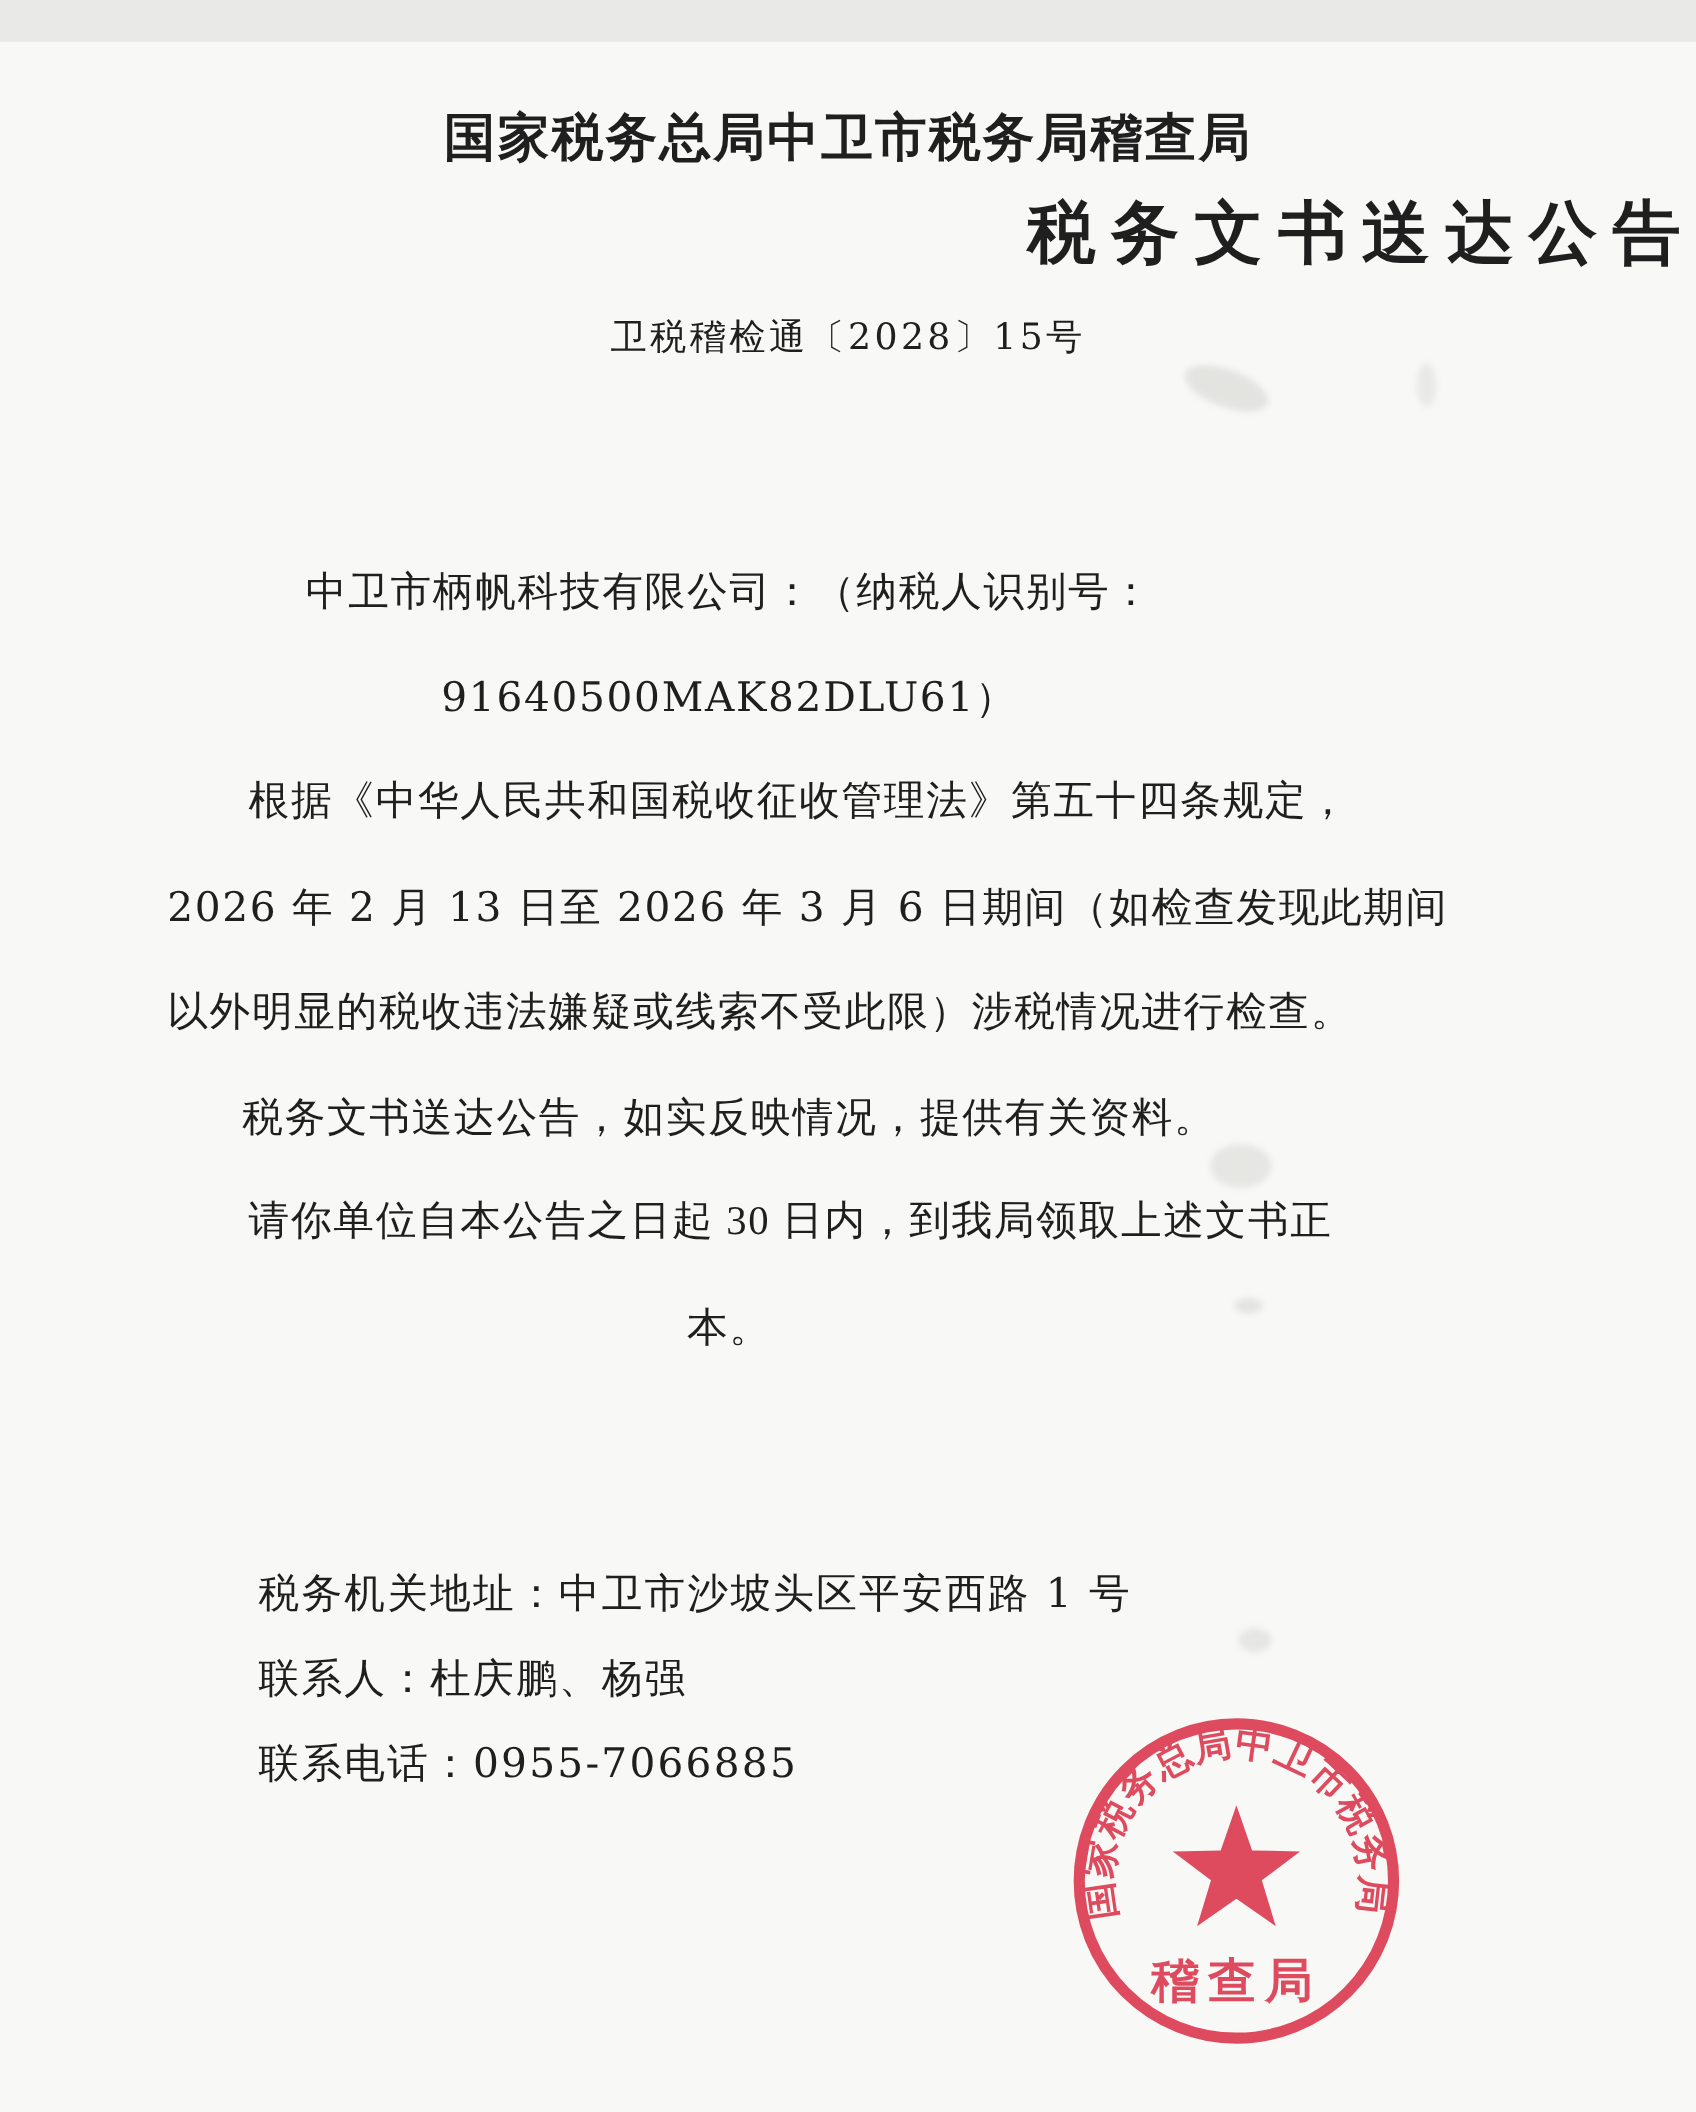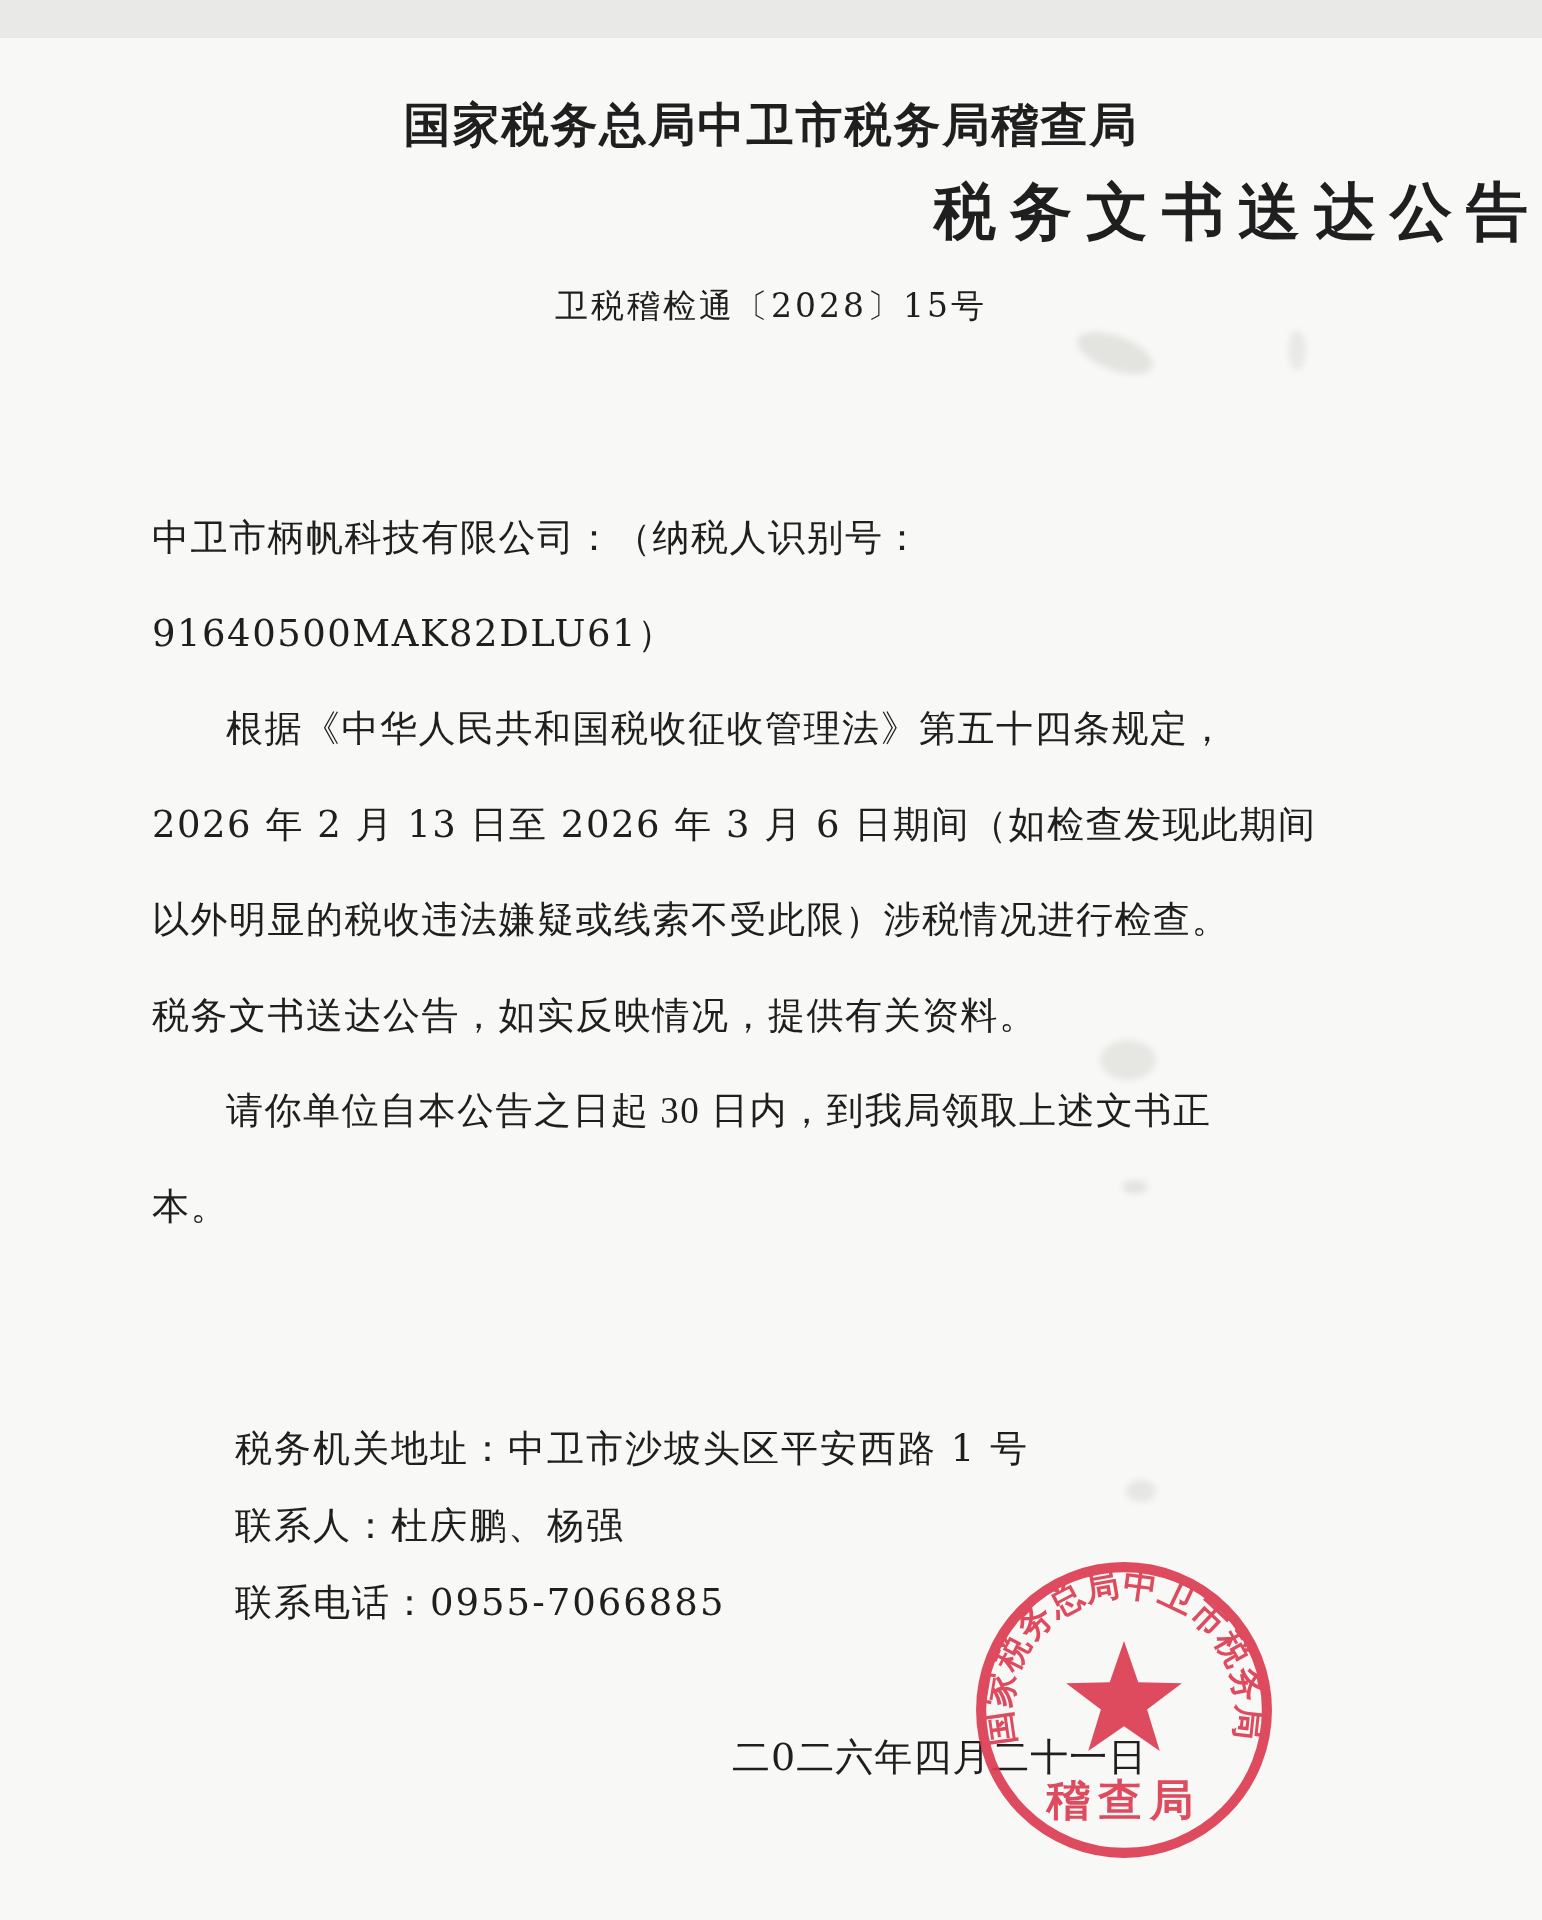--- a/index.html
+++ b/index.html
@@ -38,20 +38,21 @@
     position:absolute;left:0;top:246px;width:100%;
     text-align:center;font-size:33px;letter-spacing:3px;
   }
   .body-block{
     position:absolute;left:152px;top:452px;width:1022px;
   }
   .body-line{
     height:95.5px;line-height:95.5px;
     font-size:37px;letter-spacing:1.5px;
     white-space:nowrap;
+    text-align:center;
   }
   .body-line.indent{ text-indent:74px;font-family:Liberation Serif, serif; }
   .contact-block{
     position:absolute;left:235px;top:1372px;
   }
   .contact-line{
     height:77px;line-height:77px;
     font-size:37px;letter-spacing:2px;white-space:nowrap;
   }
   .date-line{
@@ -89,21 +90,20 @@
     <div class="body-line indent">请你单位自本公告之日起 30 日内，到我局领取上述文书正</div>
     <div class="body-line">本。</div>
   </div>
 
   <div class="contact-block">
     <div class="contact-line">税务机关地址：中卫市沙坡头区平安西路 1 号</div>
     <div class="contact-line">联系人：杜庆鹏、杨强</div>
     <div class="contact-line">联系电话：0955-7066885</div>
   </div>
 
-  <div class="date-line">二0二六年四月二十一日</div>
 
   <svg class="seal" viewBox="0 0 300 300" aria-hidden="true">
     <circle cx="150" cy="150" r="141" fill="none" stroke="#dc3d52" stroke-width="10"></circle>
     <path id="sealArc" d="M 42.9 182.7 A 112 112 0 1 1 257.1 182.7" fill="none"></path>
     <text font-size="35" font-weight="bold" fill="#dc3d52" letter-spacing="1">
       <textPath href="#sealArc" startOffset="0" textLength="414" lengthAdjust="spacingAndGlyphs">国家税务总局中卫市税务局</textPath>
     </text>
     <polygon fill="#dc3d52" points="150,82 164.1,122.6 207.1,123.5 172.8,149.4 185.3,190.5 150,166 114.7,190.5 127.2,149.4 92.9,123.5 135.9,122.6"></polygon>
     <text x="150" y="254" text-anchor="middle" font-size="43" font-weight="bold" fill="#dc3d52" letter-spacing="8">稽查局</text>
   </svg>

